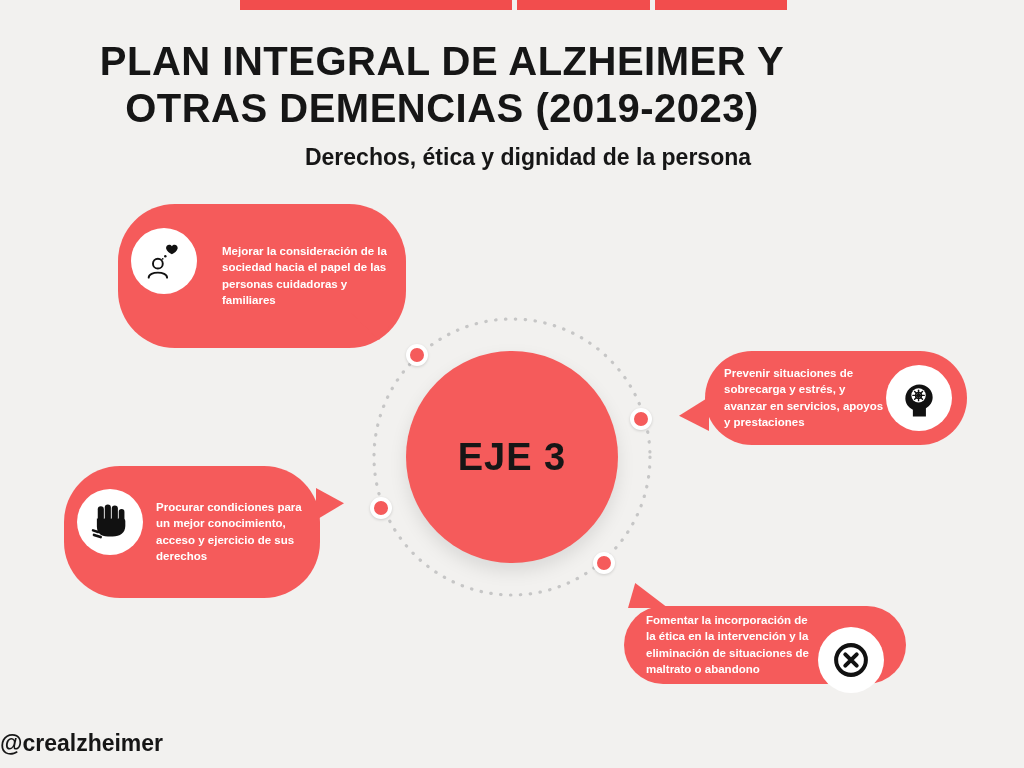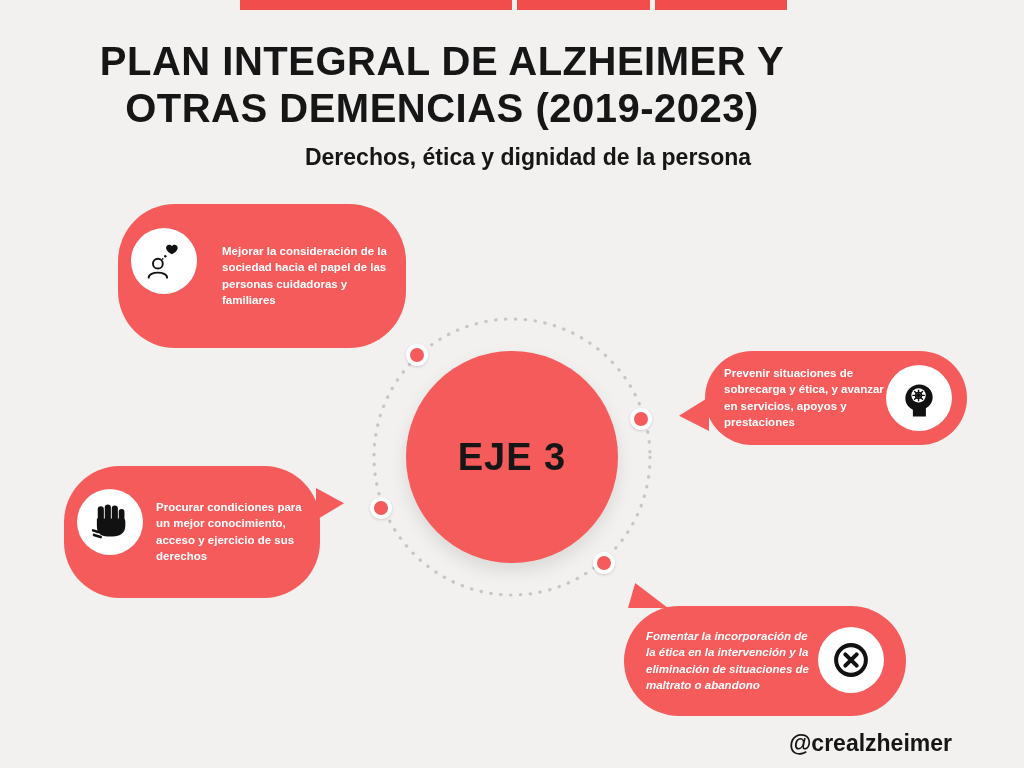--- a/index.html
+++ b/index.html
@@ -62,27 +62,27 @@
   .b2 { left:705px; top:351px; width:262px; height:94px; border-radius:47px; }
   .b2 .icon-circle { left:181px; top:14px; }
   .b2 .txt { left:19px; width:160px; }
   .b2 .tail { left:-26px; top:46px; width:30px; height:34px; clip-path:polygon(100% 0,100% 100%,0 55%); }
 
   .b3 { left:64px; top:466px; width:256px; height:132px; border-radius:56px; }
   .b3 .icon-circle { left:13px; top:23px; }
   .b3 .txt { left:92px; width:158px; }
   .b3 .tail { right:-24px; top:22px; width:28px; height:32px; clip-path:polygon(0 0,100% 48%,0 100%); }
 
-  .b4 { left:624px; top:606px; width:282px; height:110px; border-radius:55px;font-style:italic; }
+  .b4 { left:624px; top:606px; width:282px; height:78px; border-radius:55px; }
   .b4 .icon-circle { left:194px; top:21px; }
   .b4 .txt { left:22px; width:164px; }
   .b4 .tail { left:4px; top:-23px; width:40px; height:25px; clip-path:polygon(18% 0,100% 100%,0 100%); }
 
   .footer {
-    position:absolute; top:730px; left:0; width:952px; text-align:right;
+    position:absolute; top:730px; left:0; width:952px; text-align:left;
     font-size:23px; font-weight:bold; color:#161616;
   }
 </style>
 </head>
 <body>
 
 <div class="canvas">
 
   <div class="topbar">
     <div class="seg seg1"></div>
@@ -131,21 +131,21 @@
         <circle cx="23.5" cy="21" r="8.2" fill="#ffffff"></circle>
         <g stroke="#111" stroke-width="1.6" fill="none" stroke-linecap="round">
           <path d="M17 21 h13"></path>
           <path d="M19 16.5 l9 9"></path>
           <path d="M19 25.5 l9 -9"></path>
           <path d="M23.5 15 v12"></path>
           <circle cx="23.5" cy="21" r="3.4"></circle>
         </g>
       </svg>
     </div>
-    <div class="txt">Prevenir situaciones de sobrecarga y ética, y avanzar en servicios, apoyos y prestaciones</div>
+    <div class="txt">Prevenir situaciones de sobrecarga y estrés, y avanzar en servicios, apoyos y prestaciones</div>
   </div>
 
   <div class="bubble b3">
     <div class="tail"></div>
     <div class="icon-circle">
       <svg viewBox="0 0 48 48">
         <g fill="#111">
           <rect x="10" y="6" width="7" height="17" rx="3.5"></rect>
           <rect x="18" y="4" width="7" height="19" rx="3.5"></rect>
           <rect x="26" y="5" width="7" height="18" rx="3.5"></rect>

